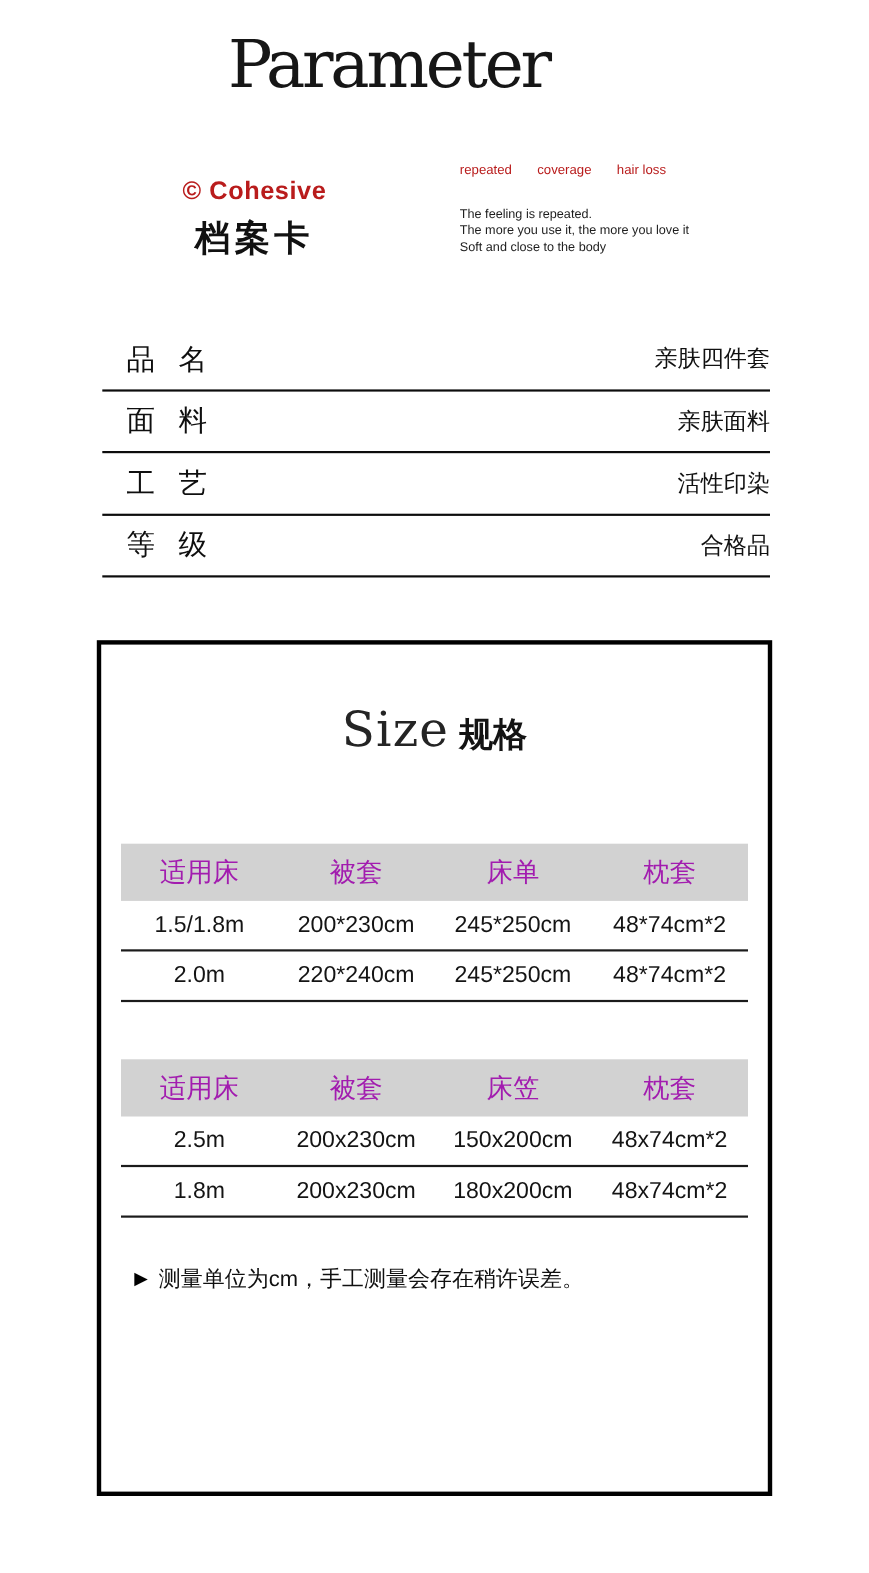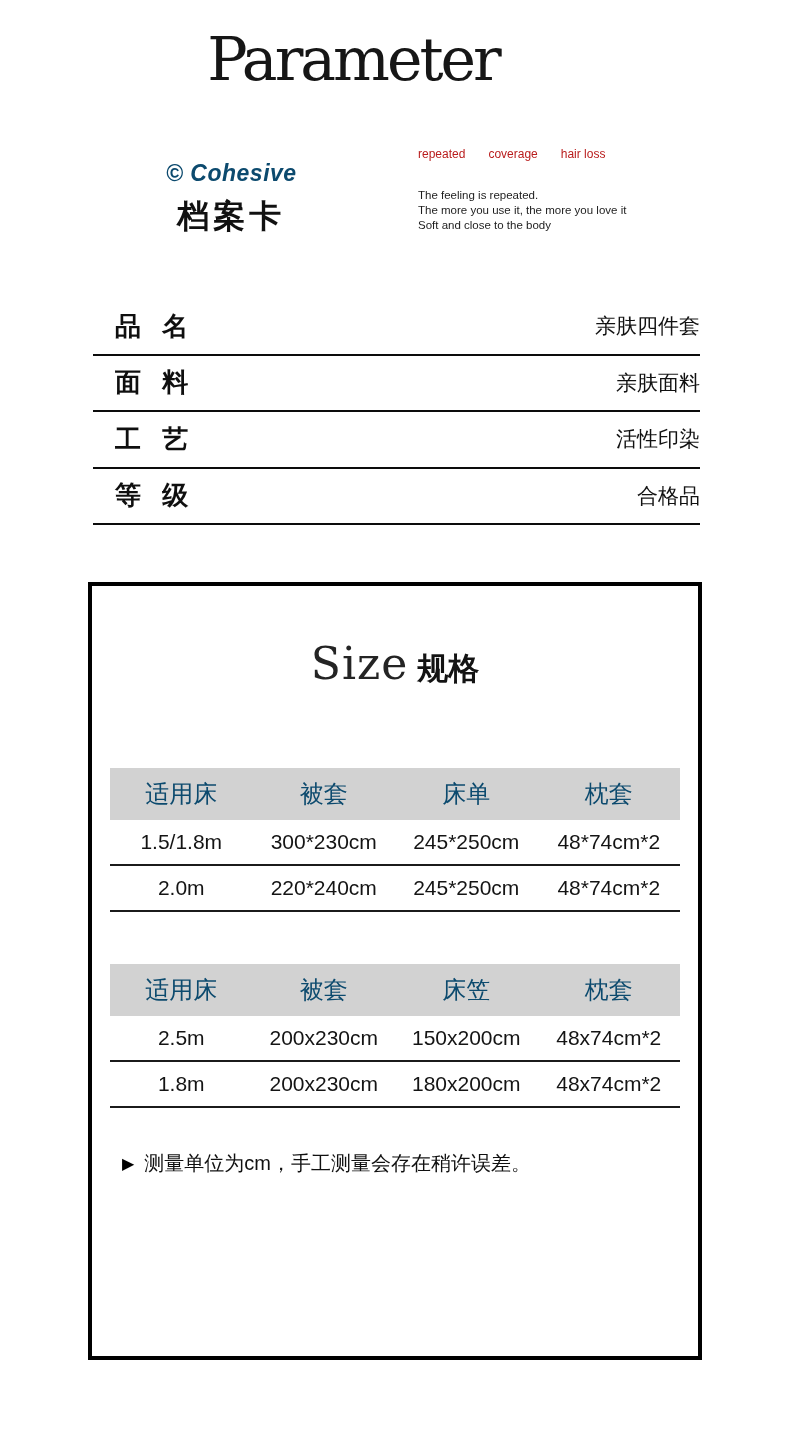--- a/index.html
+++ b/index.html
@@ -34,22 +34,21 @@
   .brand-block {
     position: absolute;
     left: 166px;
     top: 160px;
     text-align: center;
   }
   .brand-name {
     font-size: 23px;
     font-weight: 700;
     letter-spacing: 0.5px;
-    color: #0c4a6e;
-    font-style: italic;
+    color: #b91c1c;
   }
   .brand-sub {
     margin-top: 8px;
     font-size: 32px;
     font-weight: 700;
     letter-spacing: 4px;
     color: #111111;
   }
   .header-right {
     position: absolute;
@@ -79,21 +78,21 @@
   }
   .spec-row {
     height: 56.5px;
     display: flex;
     justify-content: space-between;
     align-items: center;
     border-bottom: 2px solid #0c0c0c;
   }
   .spec-label {
     font-size: 26px;
-    font-weight: 700;
+    font-weight: 400;
     word-spacing: 14px;
     color: #0f0f0f;
     padding-left: 22px;
   }
   .spec-value {
     font-size: 21px;
     color: #111111;
   }
 
   
@@ -135,21 +134,21 @@
     height: 52px;
     background: #d2d2d2;
     display: grid;
     grid-template-columns: repeat(4, 1fr);
     align-items: center;
   }
   .size-thead .cell {
     text-align: center;
     font-size: 24px;
     font-weight: 500;
-    color: #0c4a6e;
+    color: #a21caf;
   }
   .size-trow {
     height: 46px;
     display: grid;
     grid-template-columns: repeat(4, 1fr);
     align-items: center;
     border-bottom: 2px solid #1b1b1b;
   }
   .size-trow .cell {
     text-align: center;
@@ -223,21 +222,21 @@
 
     <div class="size-table first">
       <div class="size-thead">
         <span class="cell">适用床</span>
         <span class="cell">被套</span>
         <span class="cell">床单</span>
         <span class="cell">枕套</span>
       </div>
       <div class="size-trow">
         <span class="cell">1.5/1.8m</span>
-        <span class="cell">300*230cm</span>
+        <span class="cell">200*230cm</span>
         <span class="cell">245*250cm</span>
         <span class="cell">48*74cm*2</span>
       </div>
       <div class="size-trow">
         <span class="cell">2.0m</span>
         <span class="cell">220*240cm</span>
         <span class="cell">245*250cm</span>
         <span class="cell">48*74cm*2</span>
       </div>
     </div>

